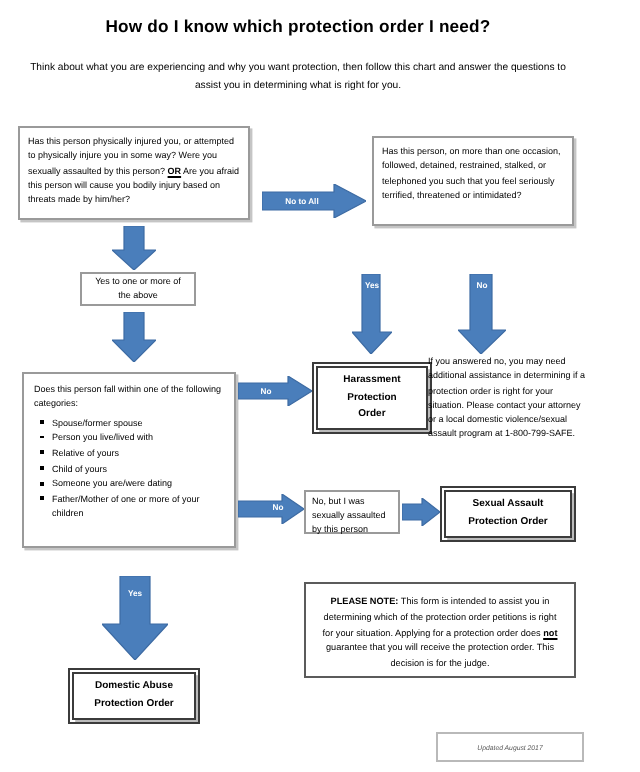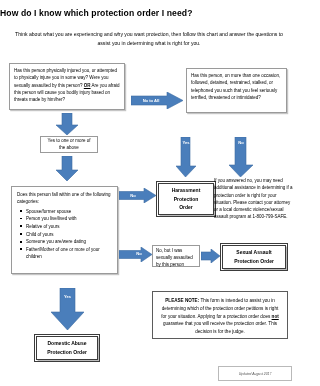--- a/index.html
+++ b/index.html
@@ -8,21 +8,21 @@
     background:#ffffff;
     font-family:"Liberation Sans", sans-serif;
     color:#000;
     overflow:hidden;
     position:relative;
   }
   .page{position:relative;width:298px;height:386px;}
 
   .title{
     position:absolute;left:0;top:8px;width:298px;
-    text-align:left;
+    text-align:center;
     font-size:8.6px;font-weight:bold;
     letter-spacing:.1px;
   }
   .intro{
     position:absolute;left:14px;top:30px;width:270px;
     text-align:center;font-size:5.1px;line-height:1.75;
   }
 
   
   .box{

